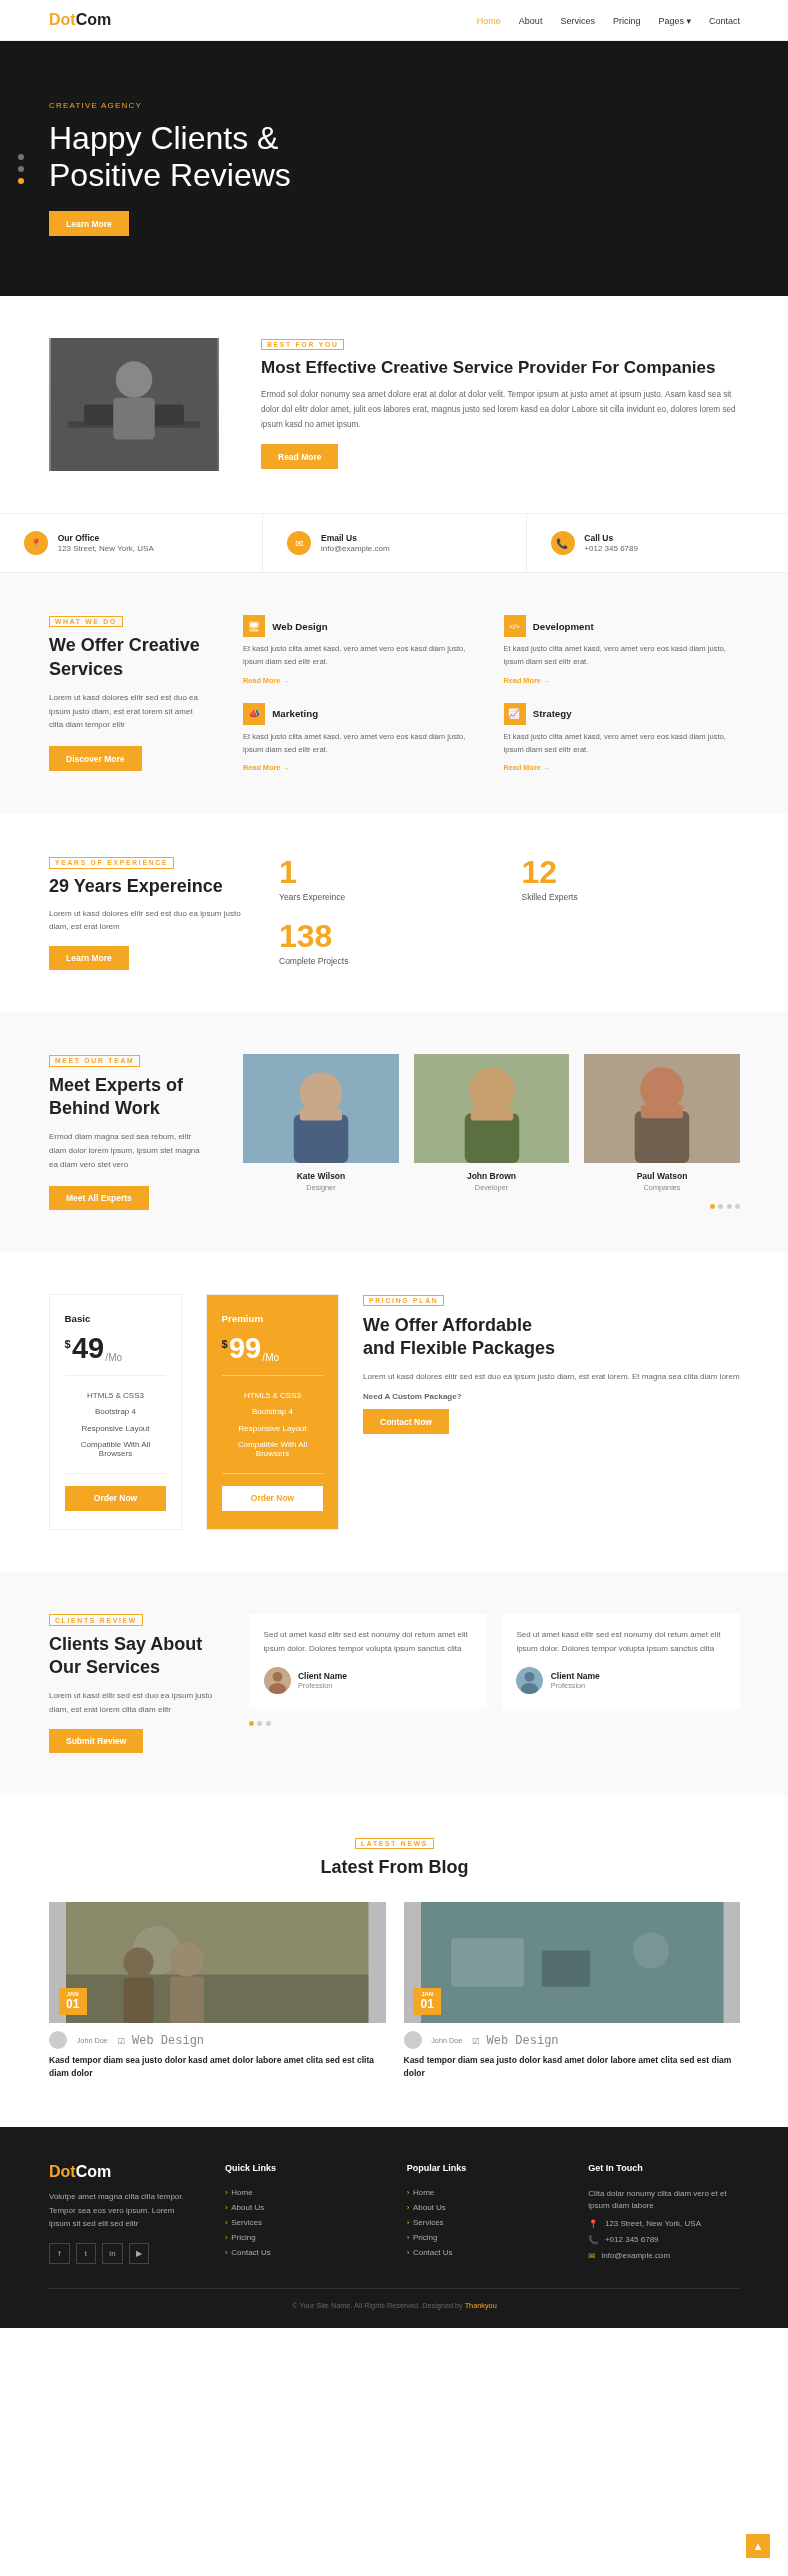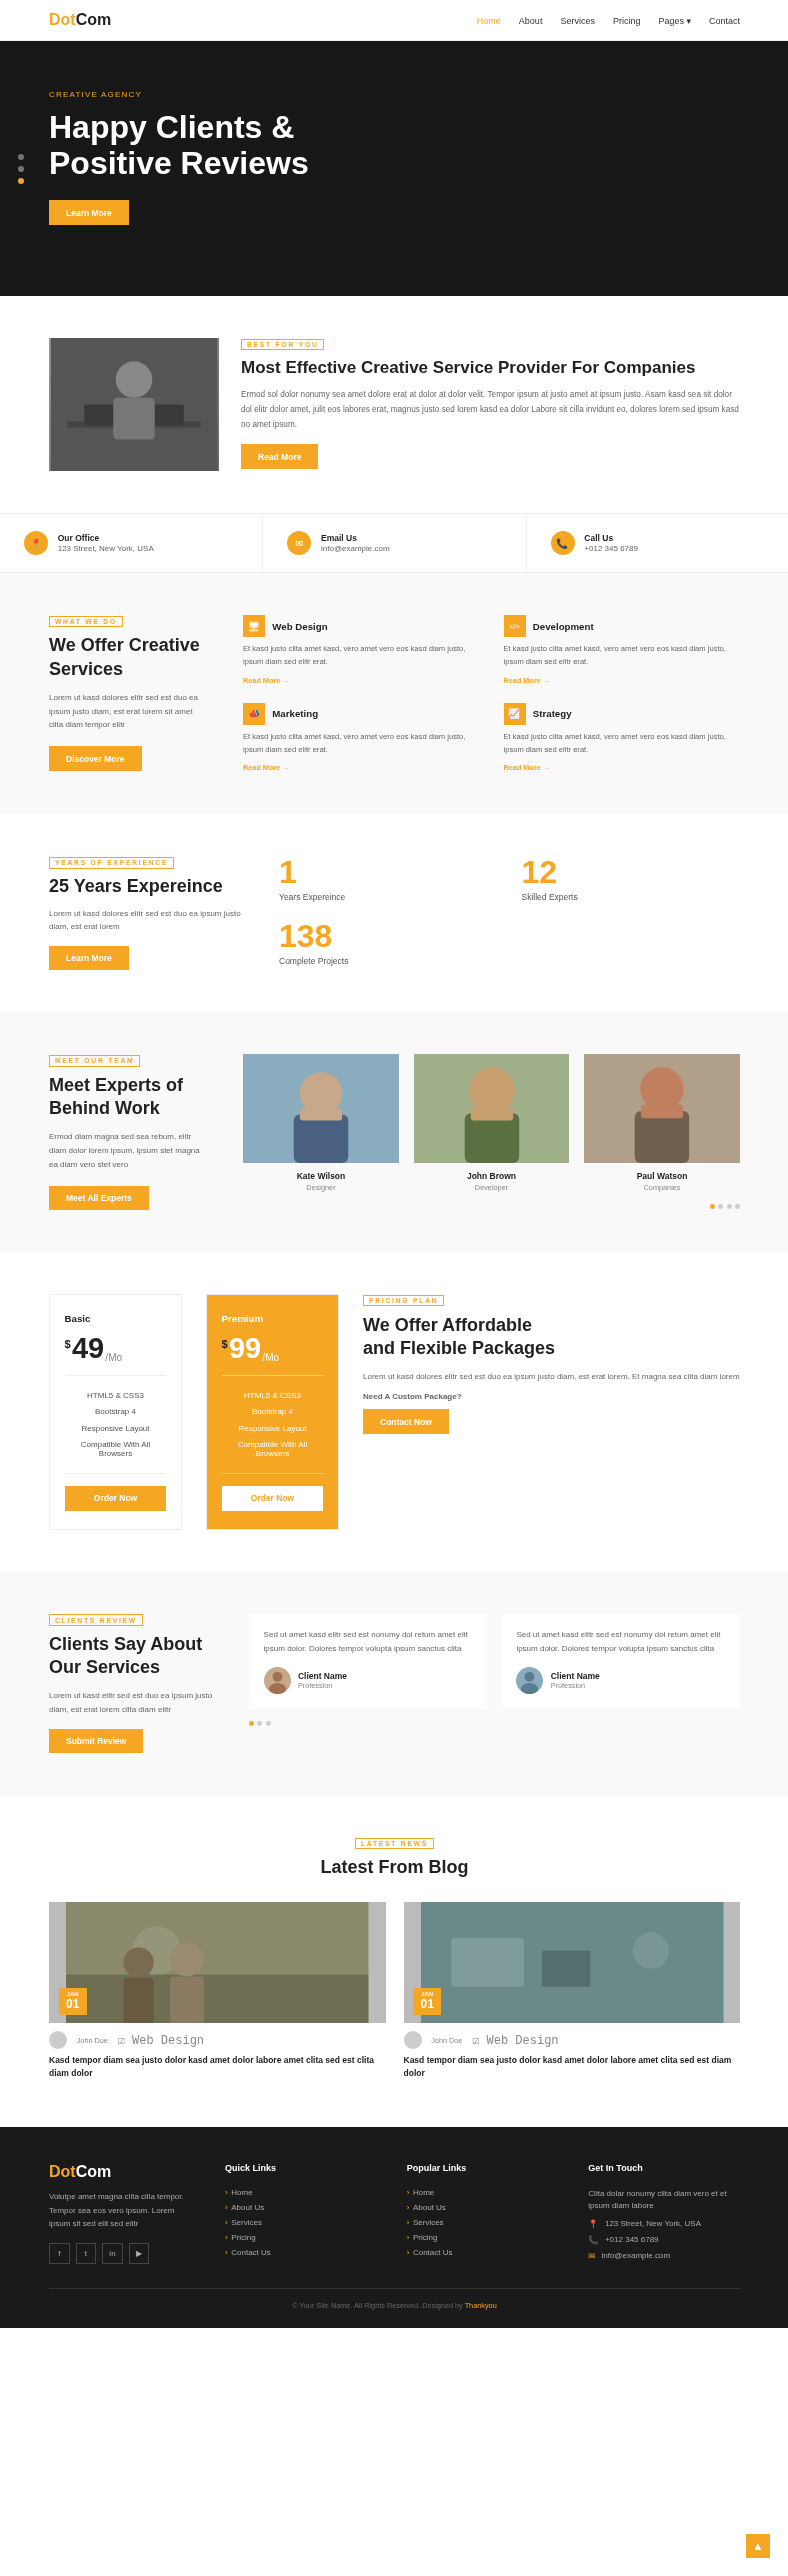--- a/index.html
+++ b/index.html
@@ -14,38 +14,38 @@
     .logo { font-size: 16px; font-weight: 700; }
     .logo span:first-child { color: #f5a623; }
     .logo span:last-child { color: #222; }
     .nav-links { display: flex; gap: 18px; list-style: none; }
     .nav-links li a { text-decoration: none; color: #333; font-size: 9px; font-weight: 500; }
     .nav-links li a.active { color: #f5a623; }
 
     
     .hero {
       background: linear-gradient(rgba(20,20,20,0.75), rgba(20,20,20,0.75)), #222;
-      min-height: 255px; display: flex; align-items: flex-start; padding: 49px 49px;
+      min-height: 255px; display: flex; align-items: center; padding: 49px 49px;
       position: relative; overflow: hidden;
     }
     .hero-content { max-width: 334px; }
     .hero-sub { color: #f5a623; font-size: 8px; letter-spacing: 1.2px; text-transform: uppercase; margin-bottom: 9.7px; }
-    .hero h1 { color: #fff; font-size: 32px; font-weight: 700; line-height: 1.15; margin-bottom: 18px; }
+    .hero h1 { color: #fff; font-size: 32px; font-weight: 400; line-height: 1.15; margin-bottom: 18px; }
     .btn-orange { background: #f5a623; color: #fff; border: none; padding: 7.3px 17px; font-size: 8.5px; font-weight: 600; cursor: pointer; display: inline-block; text-decoration: none; }
     .hero-dots { position: absolute; left: 18px; top: 50%; transform: translateY(-50%); display: flex; flex-direction: column; gap: 6px; }
     .hero-dot { width: 6px; height: 6px; border-radius: 50%; background: rgba(255,255,255,0.4); }
     .hero-dot.active { background: #f5a623; }
 
     
     section { padding: 42px 49px; }
     .section-tag { color: #f5a623; font-size: 6.7px; letter-spacing: 1.8px; text-transform: uppercase; margin-bottom: 4.9px; font-weight: 600; }
 
     
     .about-section { background: #fff; padding: 42px 49px; }
-    .about-inner { display: flex; gap: 22px; align-items: flex-start; }
+    .about-inner { display: flex; gap: 42px; align-items: flex-start; }
     .about-img { width: 170px; min-width: 170px; height: 133px; background: #ccc; overflow: hidden; }
     .about-img-placeholder { width: 100%; height: 100%; background: linear-gradient(135deg, #999 0%, #666 100%); display: flex; align-items: center; justify-content: center; }
     .about-text { flex: 1; }
     .about-text .section-tag { border: 0.6px solid #f5a623; padding: 1.2px 4.9px; display: inline-block; margin-bottom: 7.3px; }
     .about-text h2 { font-size: 17px; font-weight: 800; color: #222; margin-bottom: 8.5px; line-height: 1.3; }
     .about-text p { color: #666; font-size: 8.2px; line-height: 1.8; margin-bottom: 12px; }
 
     
     .info-row { display: flex; gap: 0; background: #fff; border-top: 0.6px solid #eee; border-bottom: 0.6px solid #eee; }
     .info-item { flex: 1; display: flex; align-items: center; gap: 9.7px; padding: 17px 24px; border-right: 0.6px solid #eee; }
@@ -299,21 +299,21 @@
         <a href="#" class="read-more">Read More →</a>
       </div>
     </div>
   </div>
 </section>
 
 <section class="experience-section">
   <div class="exp-inner">
     <div class="exp-left">
       <div class="section-tag">YEARS OF EXPERIENCE</div>
-      <h2>25 Years Expereince</h2>
+      <h2>29 Years Expereince</h2>
       <p>Lorem ut kasd dolores elitr sed est duo ea ipsum justo diam, est erat lorem</p>
       <button class="btn-orange">Learn More</button>
     </div>
     <div class="exp-stats">
       <div class="stat-item">
         <div class="stat-num">1</div>
         <div class="stat-label">Years Expereince</div>
       </div>
       <div class="stat-item">
         <div class="stat-num">12</div>

